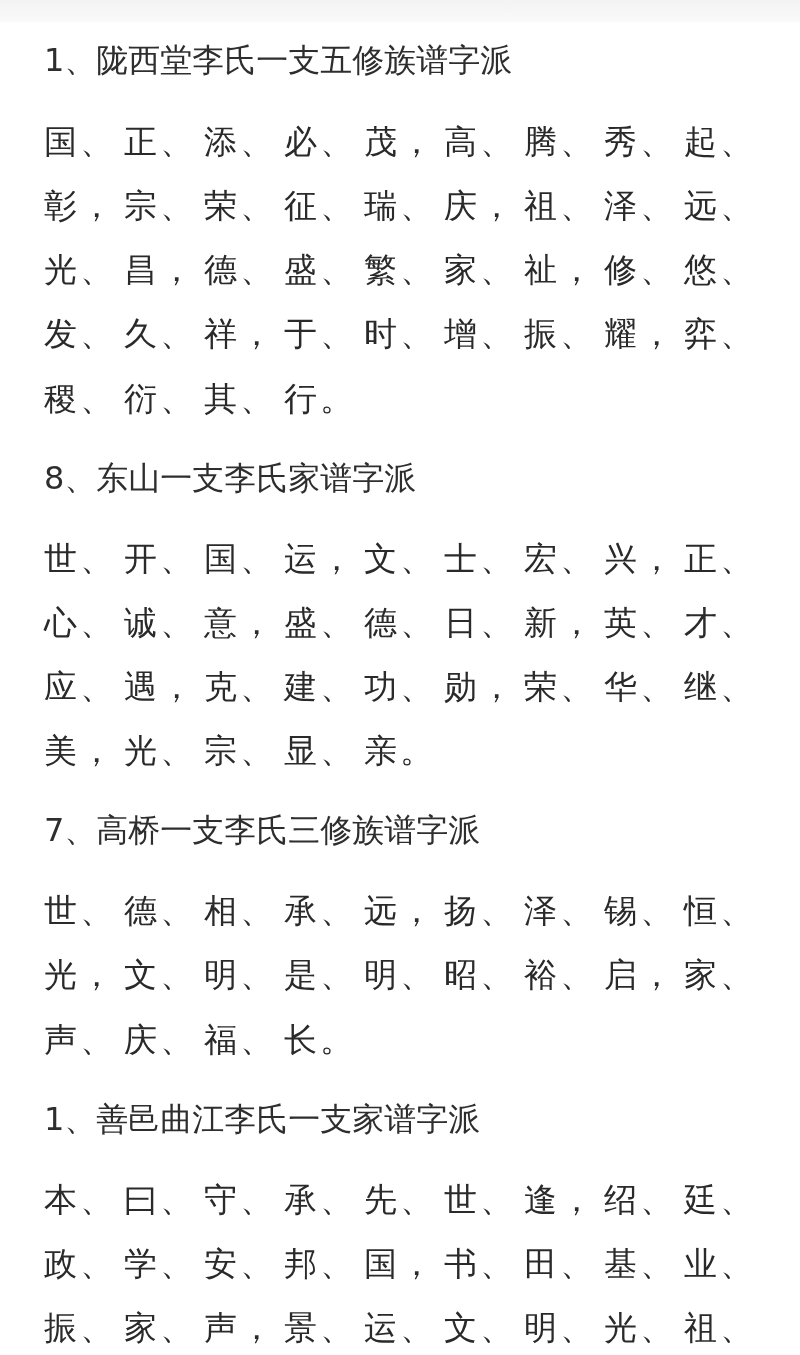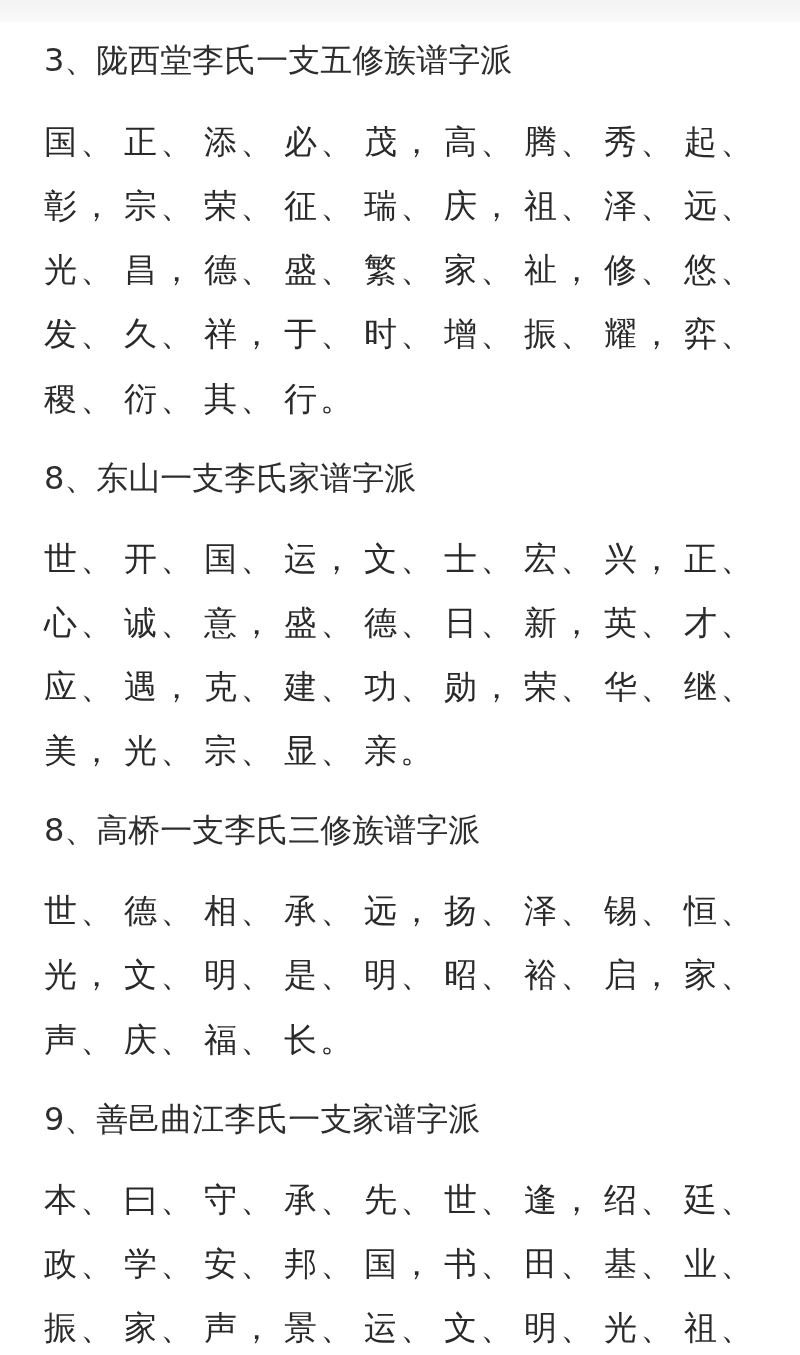--- a/index.html
+++ b/index.html
@@ -53,21 +53,21 @@
   }
   .ch { display: inline-block; width: 36px; text-align: left; }
   .pn { display: inline-block; width: 36px; text-align: left; }
 </style>
 </head>
 <body>
 
 <div class="top-band"></div>
 
 <div class="doc" id="doc">
-    <div class="heading" style="top: 40px;">3、陇西堂李氏一支五修族谱字派</div>
+    <div class="heading" style="top: 40px;">1、陇西堂李氏一支五修族谱字派</div>
     <div class="row" style="top: 120px;">
       <span class="cell" style="left: 0px;"><span class="ch">国</span><span class="pn">、</span></span>
       <span class="cell" style="left: 80px;"><span class="ch">正</span><span class="pn">、</span></span>
       <span class="cell" style="left: 160px;"><span class="ch">添</span><span class="pn">、</span></span>
       <span class="cell" style="left: 240px;"><span class="ch">必</span><span class="pn">、</span></span>
       <span class="cell" style="left: 320px;"><span class="ch">茂</span><span class="pn">，</span></span>
       <span class="cell" style="left: 400px;"><span class="ch">高</span><span class="pn">、</span></span>
       <span class="cell" style="left: 480px;"><span class="ch">腾</span><span class="pn">、</span></span>
       <span class="cell" style="left: 560px;"><span class="ch">秀</span><span class="pn">、</span></span>
       <span class="cell" style="left: 640px;"><span class="ch">起</span><span class="pn">、</span></span>
@@ -145,21 +145,21 @@
       <span class="cell" style="left: 560px;"><span class="ch">华</span><span class="pn">、</span></span>
       <span class="cell" style="left: 640px;"><span class="ch">继</span><span class="pn">、</span></span>
     </div>
     <div class="row" style="top: 729px;">
       <span class="cell" style="left: 0px;"><span class="ch">美</span><span class="pn">，</span></span>
       <span class="cell" style="left: 80px;"><span class="ch">光</span><span class="pn">、</span></span>
       <span class="cell" style="left: 160px;"><span class="ch">宗</span><span class="pn">、</span></span>
       <span class="cell" style="left: 240px;"><span class="ch">显</span><span class="pn">、</span></span>
       <span class="cell" style="left: 320px;"><span class="ch">亲</span><span class="pn">。</span></span>
     </div>
-    <div class="heading" style="top: 810px;">8、高桥一支李氏三修族谱字派</div>
+    <div class="heading" style="top: 810px;">7、高桥一支李氏三修族谱字派</div>
     <div class="row" style="top: 889px;">
       <span class="cell" style="left: 0px;"><span class="ch">世</span><span class="pn">、</span></span>
       <span class="cell" style="left: 80px;"><span class="ch">德</span><span class="pn">、</span></span>
       <span class="cell" style="left: 160px;"><span class="ch">相</span><span class="pn">、</span></span>
       <span class="cell" style="left: 240px;"><span class="ch">承</span><span class="pn">、</span></span>
       <span class="cell" style="left: 320px;"><span class="ch">远</span><span class="pn">，</span></span>
       <span class="cell" style="left: 400px;"><span class="ch">扬</span><span class="pn">、</span></span>
       <span class="cell" style="left: 480px;"><span class="ch">泽</span><span class="pn">、</span></span>
       <span class="cell" style="left: 560px;"><span class="ch">锡</span><span class="pn">、</span></span>
       <span class="cell" style="left: 640px;"><span class="ch">恒</span><span class="pn">、</span></span>
@@ -174,21 +174,21 @@
       <span class="cell" style="left: 480px;"><span class="ch">裕</span><span class="pn">、</span></span>
       <span class="cell" style="left: 560px;"><span class="ch">启</span><span class="pn">，</span></span>
       <span class="cell" style="left: 640px;"><span class="ch">家</span><span class="pn">、</span></span>
     </div>
     <div class="row" style="top: 1018px;">
       <span class="cell" style="left: 0px;"><span class="ch">声</span><span class="pn">、</span></span>
       <span class="cell" style="left: 80px;"><span class="ch">庆</span><span class="pn">、</span></span>
       <span class="cell" style="left: 160px;"><span class="ch">福</span><span class="pn">、</span></span>
       <span class="cell" style="left: 240px;"><span class="ch">长</span><span class="pn">。</span></span>
     </div>
-    <div class="heading" style="top: 1099px;">9、善邑曲江李氏一支家谱字派</div>
+    <div class="heading" style="top: 1099px;">1、善邑曲江李氏一支家谱字派</div>
     <div class="row" style="top: 1178px;">
       <span class="cell" style="left: 0px;"><span class="ch">本</span><span class="pn">、</span></span>
       <span class="cell" style="left: 80px;"><span class="ch">曰</span><span class="pn">、</span></span>
       <span class="cell" style="left: 160px;"><span class="ch">守</span><span class="pn">、</span></span>
       <span class="cell" style="left: 240px;"><span class="ch">承</span><span class="pn">、</span></span>
       <span class="cell" style="left: 320px;"><span class="ch">先</span><span class="pn">、</span></span>
       <span class="cell" style="left: 400px;"><span class="ch">世</span><span class="pn">、</span></span>
       <span class="cell" style="left: 480px;"><span class="ch">逢</span><span class="pn">，</span></span>
       <span class="cell" style="left: 560px;"><span class="ch">绍</span><span class="pn">、</span></span>
       <span class="cell" style="left: 640px;"><span class="ch">廷</span><span class="pn">、</span></span>

